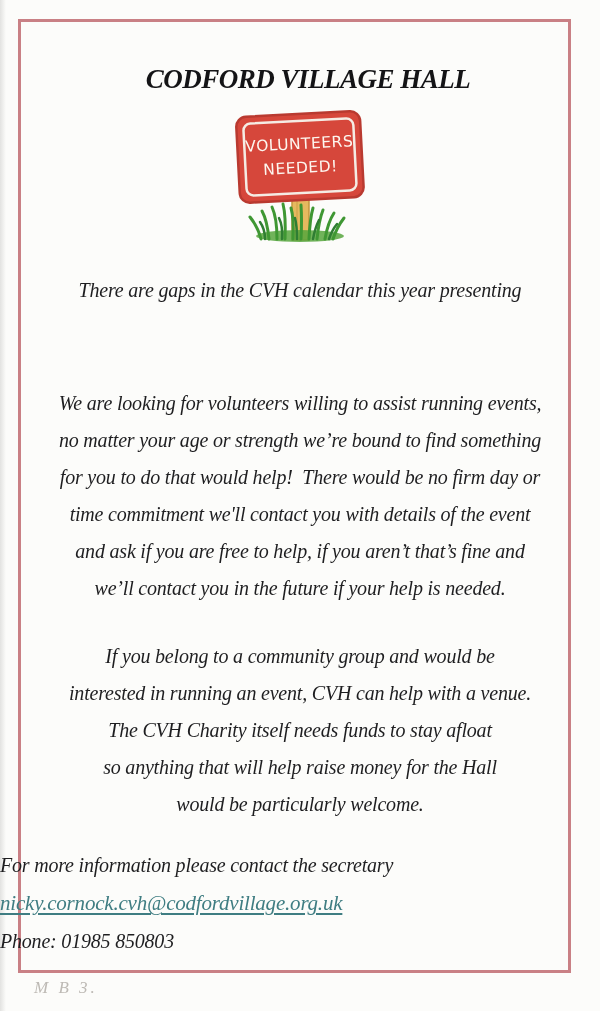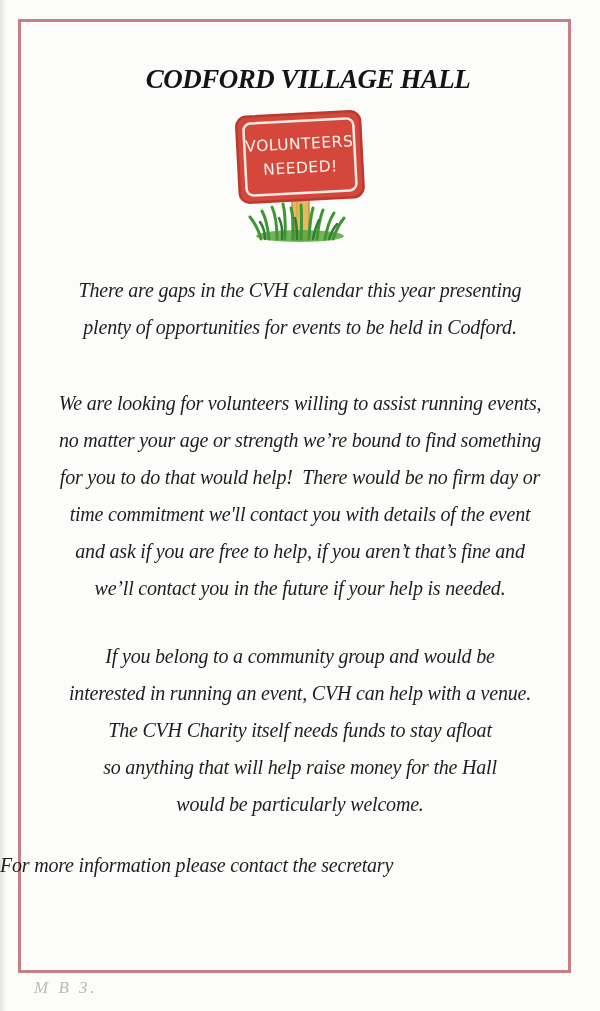--- a/index.html
+++ b/index.html
@@ -146,21 +146,20 @@
           <path d="M72 131 Q72 118 70 110"></path>
           <path d="M88 131 Q90 120 94 112"></path>
           <path d="M104 131 Q107 122 112 116"></path>
         </g>
       </g>
     </svg>
   </div>
 
   <div class="para p1">
     <div class="line">There are gaps in the CVH calendar this year presenting</div>
-    <div class="line">plenty of opportunities for events to be held in Codford.</div>
   </div>
 
   <div class="para p2">
     <div class="line">We are looking for volunteers willing to assist running events,</div>
     <div class="line">no matter your age or strength we’re bound to find something</div>
     <div class="line">for you to do that would help!  There would be no firm day or</div>
     <div class="line">time commitment we'll contact you with details of the event</div>
     <div class="line">and ask if you are free to help, if you aren’t that’s fine and</div>
     <div class="line">we’ll contact you in the future if your help is needed.</div>
   </div>
@@ -168,16 +167,20 @@
   <div class="para p3">
     <div class="line">If you belong to a community group and would be</div>
     <div class="line">interested in running an event, CVH can help with a venue.</div>
     <div class="line">The CVH Charity itself needs funds to stay afloat</div>
     <div class="line">so anything that will help raise money for the Hall</div>
     <div class="line">would be particularly welcome.</div>
   </div>
 
   <div class="contact">
     <div class="line">For more information please contact the secretary</div>
+    <div class="line">
+      <a href="#" class="email-link">nicky.cornock.cvh@codfordvillage.org.uk</a>
+    </div>
+    <div class="line">Phone: 01985 850803</div>
   </div>
 
   <div class="pencil-note">M B  3.</div>
 </div>
 
 </body></html>

